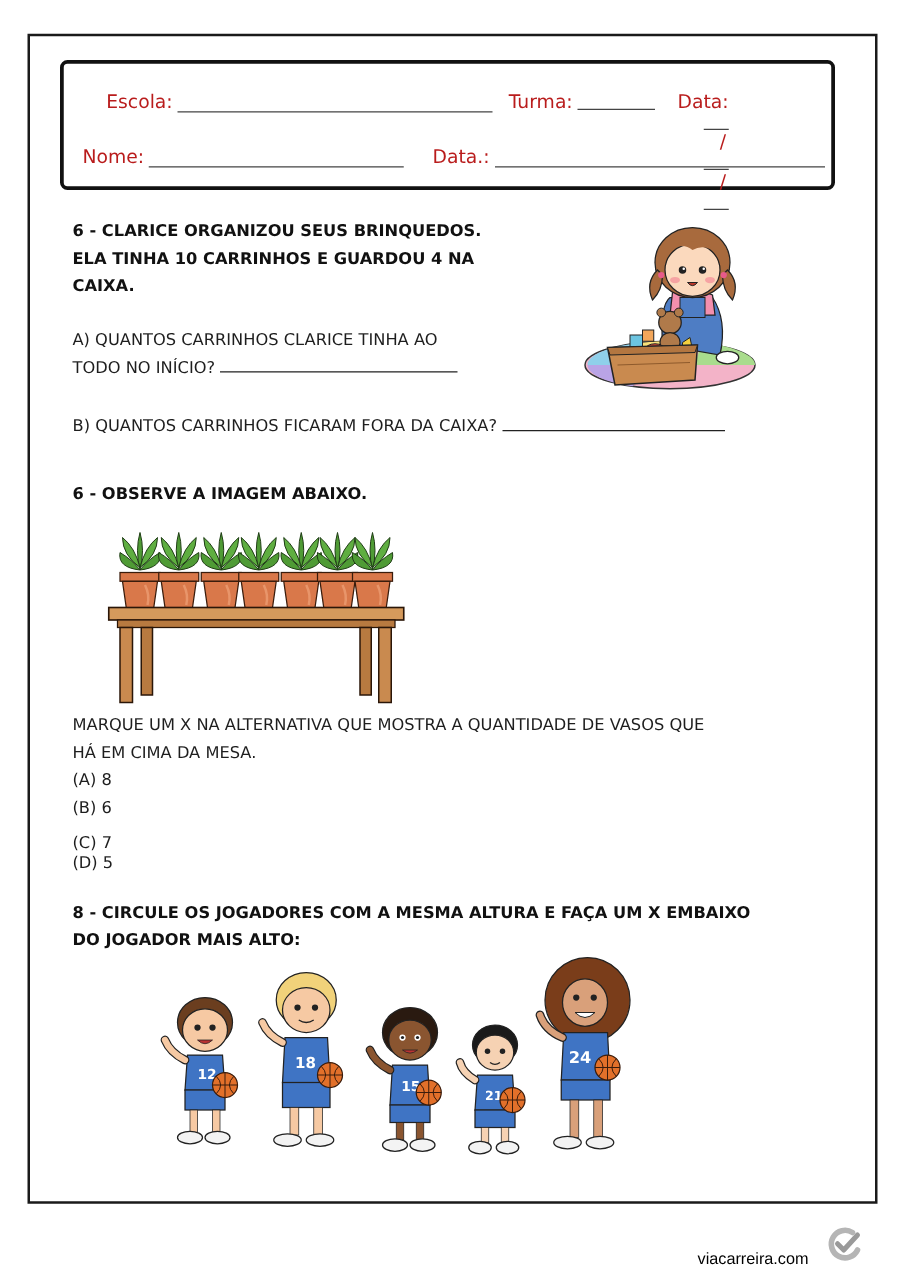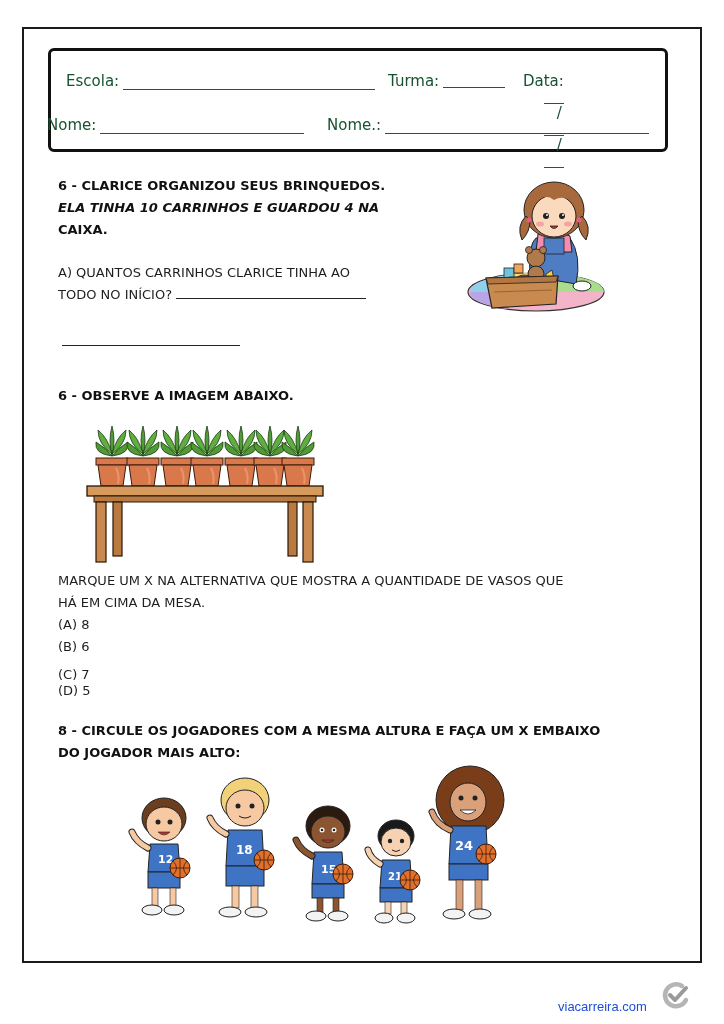--- a/index.html
+++ b/index.html
@@ -2,32 +2,32 @@
 <html><head>
 <meta charset="utf-8">
 <style>
   * { box-sizing: border-box; margin: 0; padding: 0; }
   html, body { width: 724px; height: 1024px; background: #ffffff; overflow: hidden; }
   body { position: relative; font-family: "DejaVu Sans", "Liberation Sans", sans-serif; color: #1a1a1a; }
 
   .sheet { position: absolute; left: 22px; top: 27px; width: 680px; height: 936px; border: 2px solid #1a1a1a; }
 
   .header-box { position: absolute; left: 48px; top: 48px; width: 620px; height: 104px; border: 3px solid #111; border-radius: 6px; }
-  .hdr-field { position: absolute; font-size: 15px; color: #14532d; display: flex; align-items: flex-end; white-space: nowrap; }
+  .hdr-field { position: absolute; font-size: 15px; color: #b91c1c; display: flex; align-items: flex-end; white-space: nowrap; margin-left: 19px; }
   .hdr-field .line { display: inline-block; border-bottom: 1px solid #444; height: 14px; margin-left: 4px; }
   .hdr-field .seg { display: inline-block; border-bottom: 1px solid #444; width: 20px; height: 14px; }
   .hdr-field .slash { margin: 0 2px; }
 
   .txt { position: absolute; font-size: 13px; color: #1e1e1e; line-height: 22px; white-space: nowrap; }
   .bold { font-weight: bold; color: #111; }
   .answer-line { display: inline-block; border-bottom: 1px solid #222; height: 14px; vertical-align: baseline; margin-left: 4px; }
 
   .illus { position: absolute; }
 
-  .footer-text { position: absolute; left: 558px; top: 999px; font-family: "Liberation Sans", sans-serif; font-size: 13px; color: #1d4ed8; }
+  .footer-text { position: absolute; left: 558px; top: 999px; font-family: "Liberation Sans", sans-serif; font-size: 13px; color: #000000; }
   .footer-logo { position: absolute; left: 660px; top: 980px; width: 30px; height: 30px; }
 </style>
 </head>
 <body>
 
 <div class="sheet"></div>
 
 <div class="header-box"></div>
 
 <div class="hdr-field" style="left:66px; top:72px;">
@@ -45,35 +45,35 @@
   <span class="slash">/</span>
   <span class="seg"></span>
   <span class="slash">/</span>
   <span class="seg"></span>
 </div>
 <div class="hdr-field" style="left:47px; top:116px;">
   <span>Nome:</span>
   <span class="line" style="width:204px;"></span>
 </div>
 <div class="hdr-field" style="left:327px; top:116px;">
-  <span>Nome.:</span>
+  <span>Data.:</span>
   <span class="line" style="width:264px;"></span>
 </div>
 
 <div class="txt bold" style="left:58px; top:175px;">6 - CLARICE ORGANIZOU SEUS BRINQUEDOS.</div>
-<div class="txt bold" style="left:58px; top:197px;font-style:italic;">ELA TINHA 10 CARRINHOS E GUARDOU 4 NA</div>
+<div class="txt bold" style="left:58px; top:197px;">ELA TINHA 10 CARRINHOS E GUARDOU 4 NA</div>
 <div class="txt bold" style="left:58px; top:219px;">CAIXA.</div>
 
 <div class="txt" style="left:58px; top:262px;">A) QUANTOS CARRINHOS CLARICE TINHA AO</div>
 <div class="txt" style="left:58px; top:284px;">
   <span>TODO NO INÍCIO?</span><span class="answer-line" style="width:190px;"></span>
 </div>
 
 <div class="txt" style="left:58px; top:331px;">
-  <span class="answer-line" style="width:178px;"></span>
+  <span>B) QUANTOS CARRINHOS FICARAM FORA DA CAIXA?</span><span class="answer-line" style="width:178px;"></span>
 </div>
 
 <svg class="illus" style="left:466px; top:176px;" width="142" height="138" viewBox="0 0 142 138">
 
   <ellipse cx="70" cy="116" rx="68" ry="19" fill="#f3b3c8" stroke="#333" stroke-width="1.2"></ellipse>
   <path d="M4 116 A68 19 0 0 1 40 99 L58 116 Z" fill="#8fd0ea"></path>
   <path d="M40 99 A68 19 0 0 1 95 98 L70 116 Z" fill="#f7e07a"></path>
   <path d="M95 98 A68 19 0 0 1 138 116 L90 116 Z" fill="#a9dc8d"></path>
   <path d="M4 116 A68 19 0 0 0 40 133 L58 116 Z" fill="#b9a4e6"></path>
 

